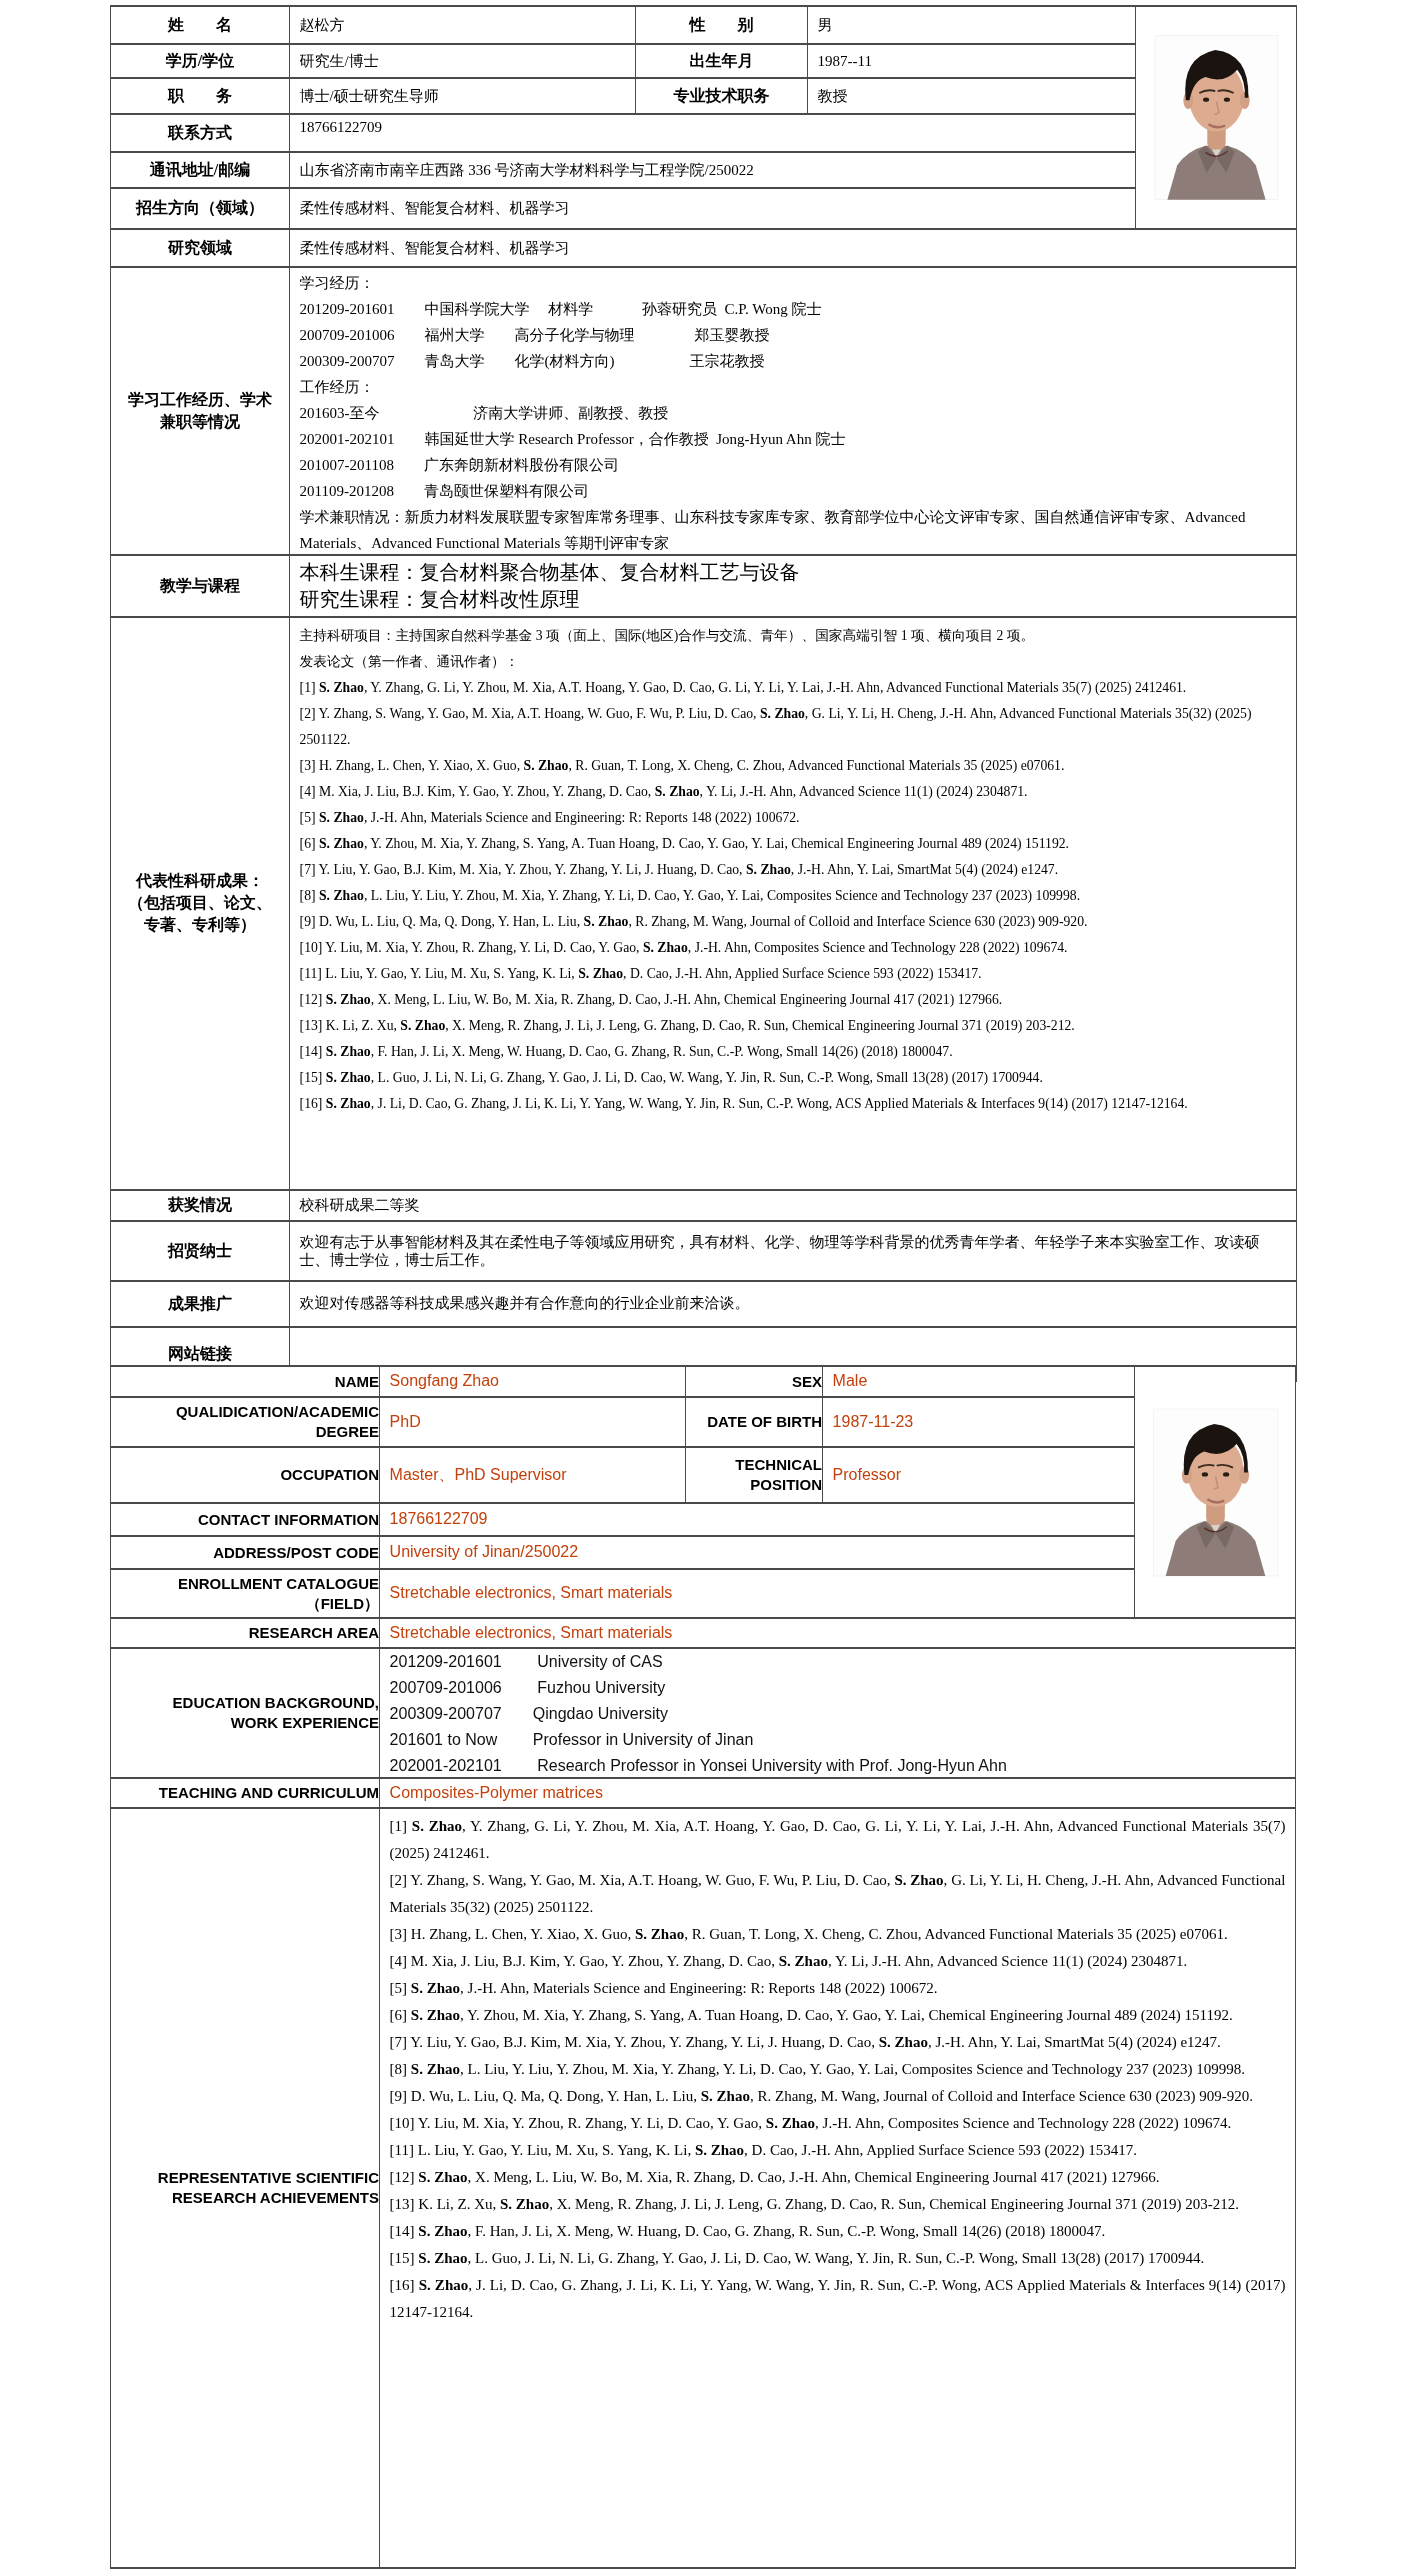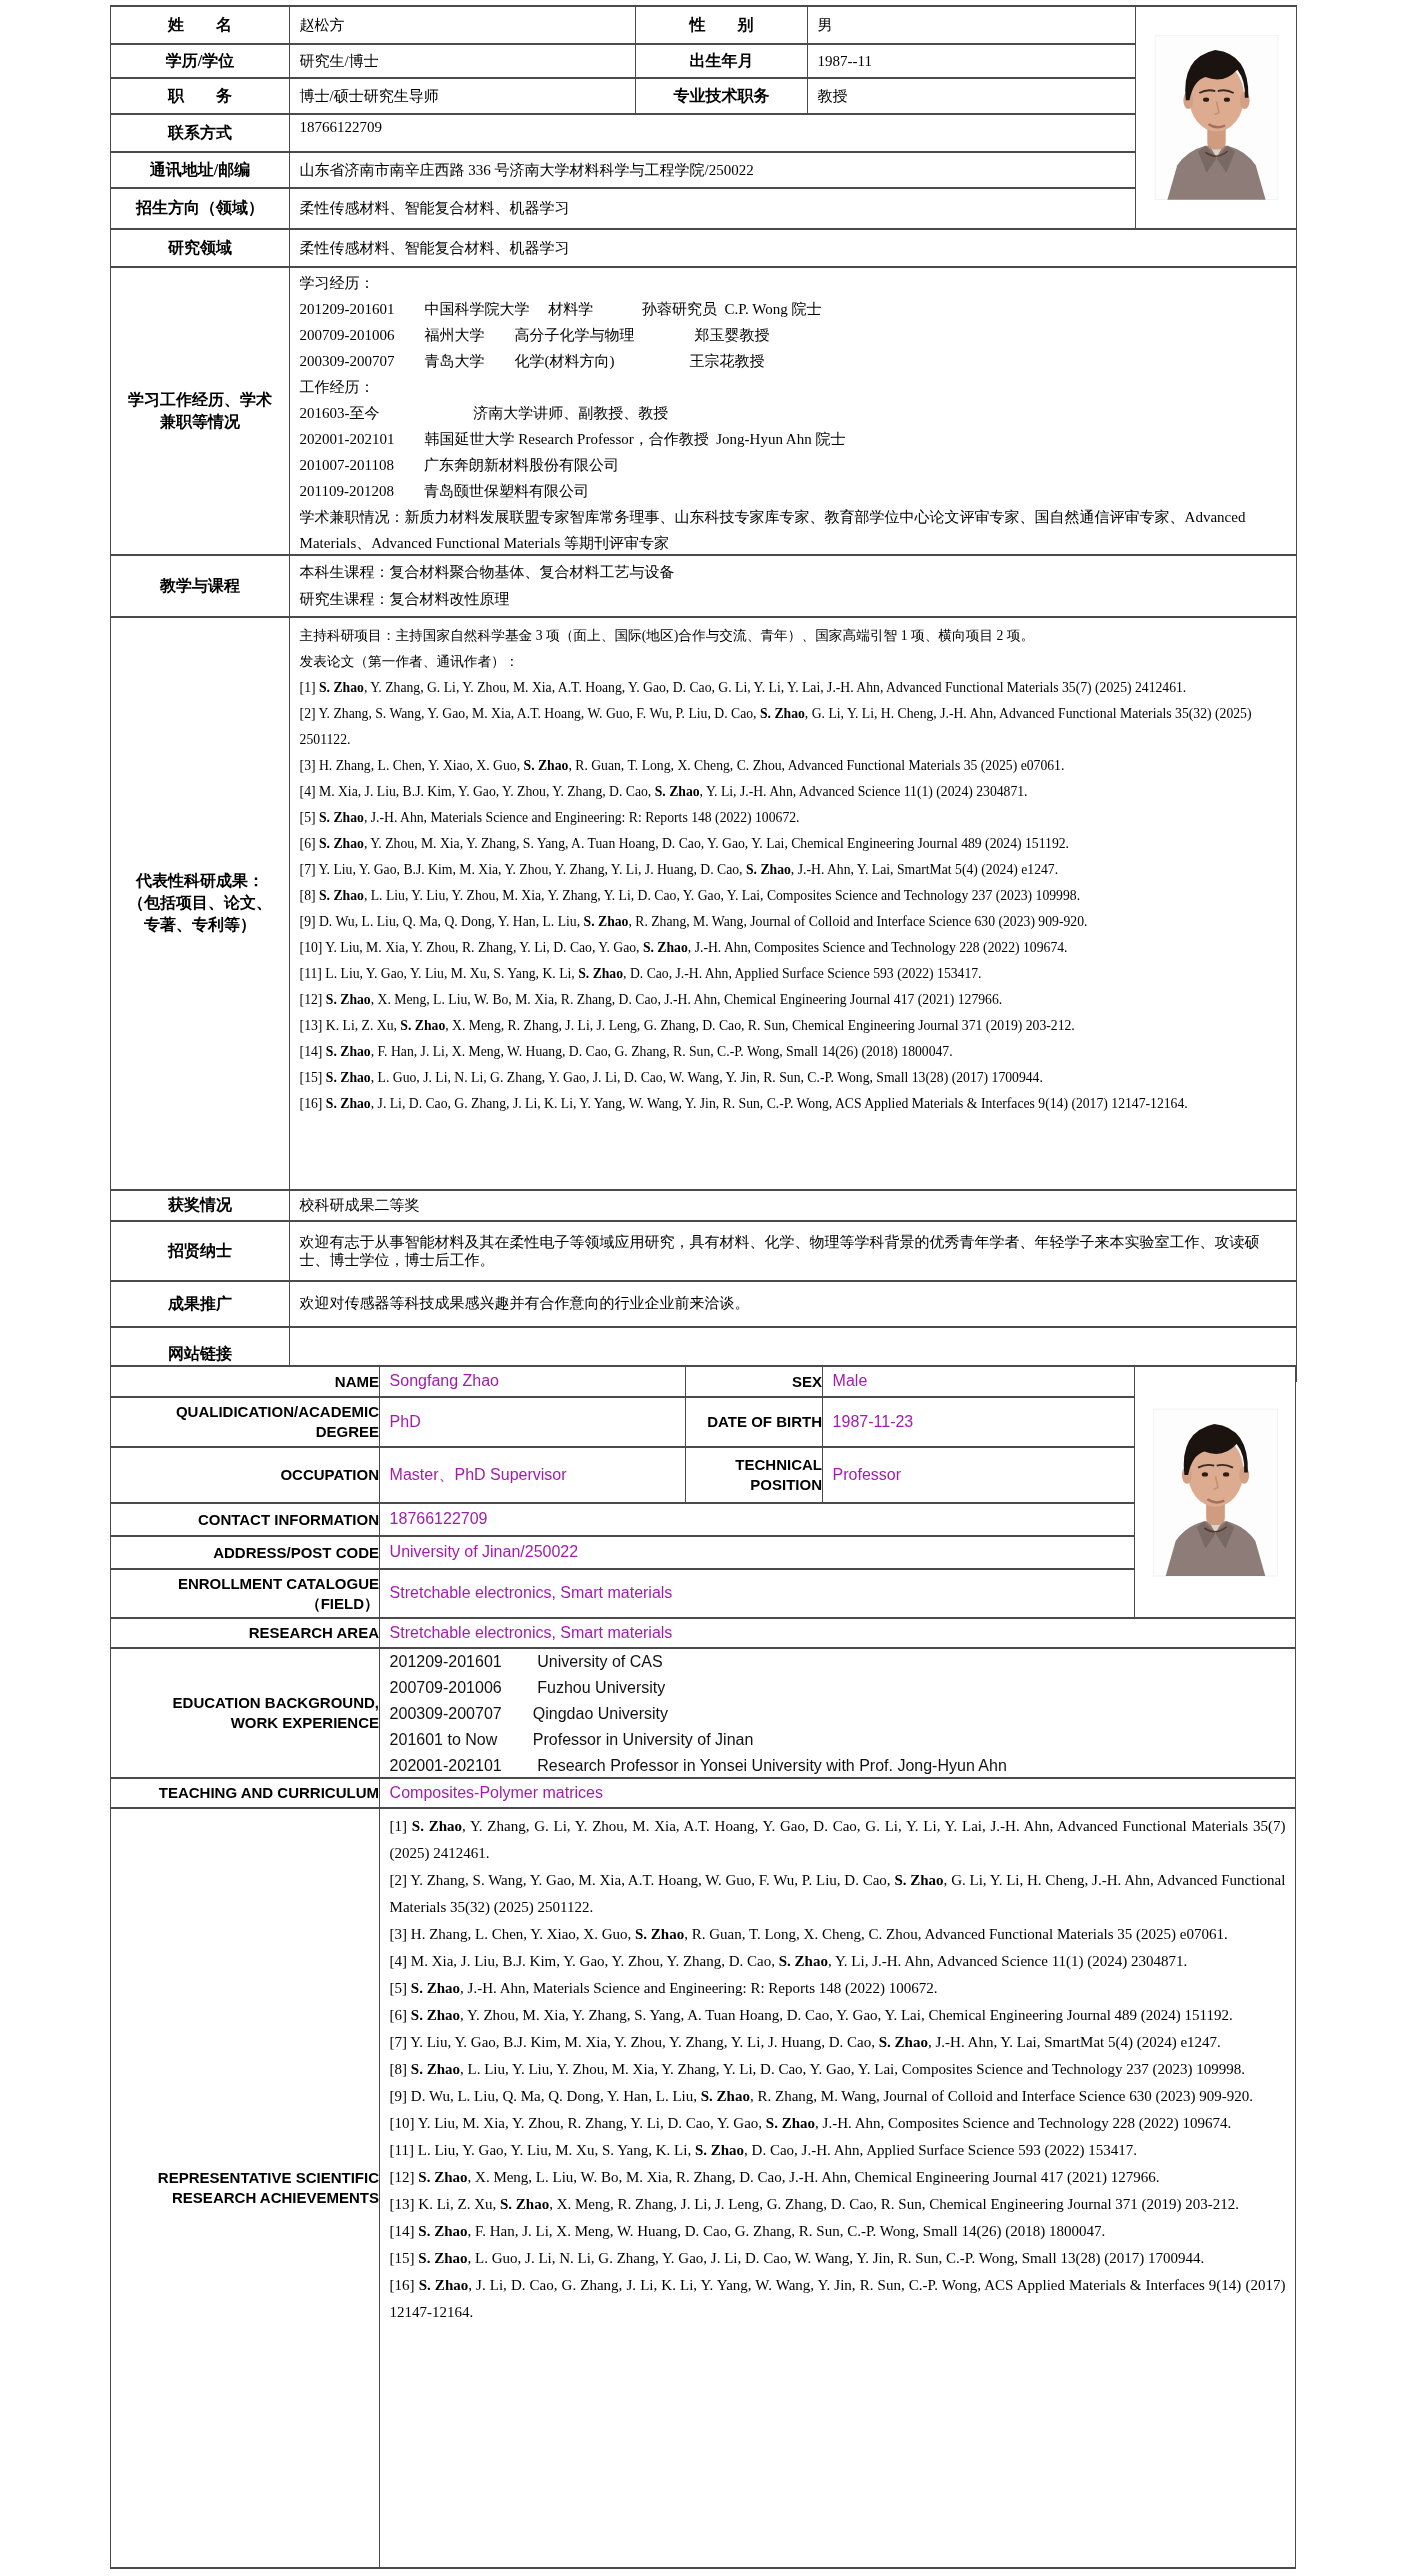--- a/index.html
+++ b/index.html
@@ -20,35 +20,35 @@
   .zh-tbl{top:4.8px;width:1185px;}
   .zh-tbl .lab{
     font-weight:bold;text-align:center;font-size:16px;line-height:22px;
     white-space:pre-line;
   }
   .zh-tbl .val{
     font-size:15px;padding:2.7px 9.6px;text-align:left;line-height:20.6px;
   }
   .lines{padding:2.7px 9.6px;}
   .zh-exp .line{font-size:15px;line-height:26px;white-space:pre-wrap;}
-  .zh-teach .line{font-size:15px;line-height:27px;white-space:pre-wrap;}
+  .zh-teach .line{font-size:20px;line-height:27px;white-space:pre-wrap;}
   .zh-ach-intro .line,.zh-pubs .line{font-size:13.7px;line-height:26px;white-space:pre-wrap;}
   .zh-pubs .line b,.en-pubs .line b{font-weight:bold;}
   
   .photo-cell{background:#fff;vertical-align:middle;text-align:center;}
   .portrait{display:block;margin:0 auto;}
   
   .en-tbl{top:1365px;width:1185px;}
   .en-tbl .lab{
     font-family:"Liberation Sans","DejaVu Sans",sans-serif;font-weight:bold;
     text-align:right;font-size:15px;line-height:20px;white-space:pre-line;
   }
   .en-tbl .val{
     font-family:"Liberation Sans","DejaVu Sans",sans-serif;
-    font-size:16px;padding:2.7px 9.6px;text-align:left;line-height:20.6px;color:#a21caf;
+    font-size:16px;padding:2.7px 9.6px;text-align:left;line-height:20.6px;color:#c2410c;
   }
   .en-edu .line{
     font-family:"Liberation Sans","DejaVu Sans",sans-serif;
     font-size:16px;line-height:26px;white-space:pre-wrap;color:#111;
   }
   .en-pubs .line{
     font-family:"Liberation Serif","DejaVu Serif",serif;
     font-size:15px;line-height:27px;text-align:justify;white-space:pre-wrap;
   }
   .clip{overflow:hidden;}

